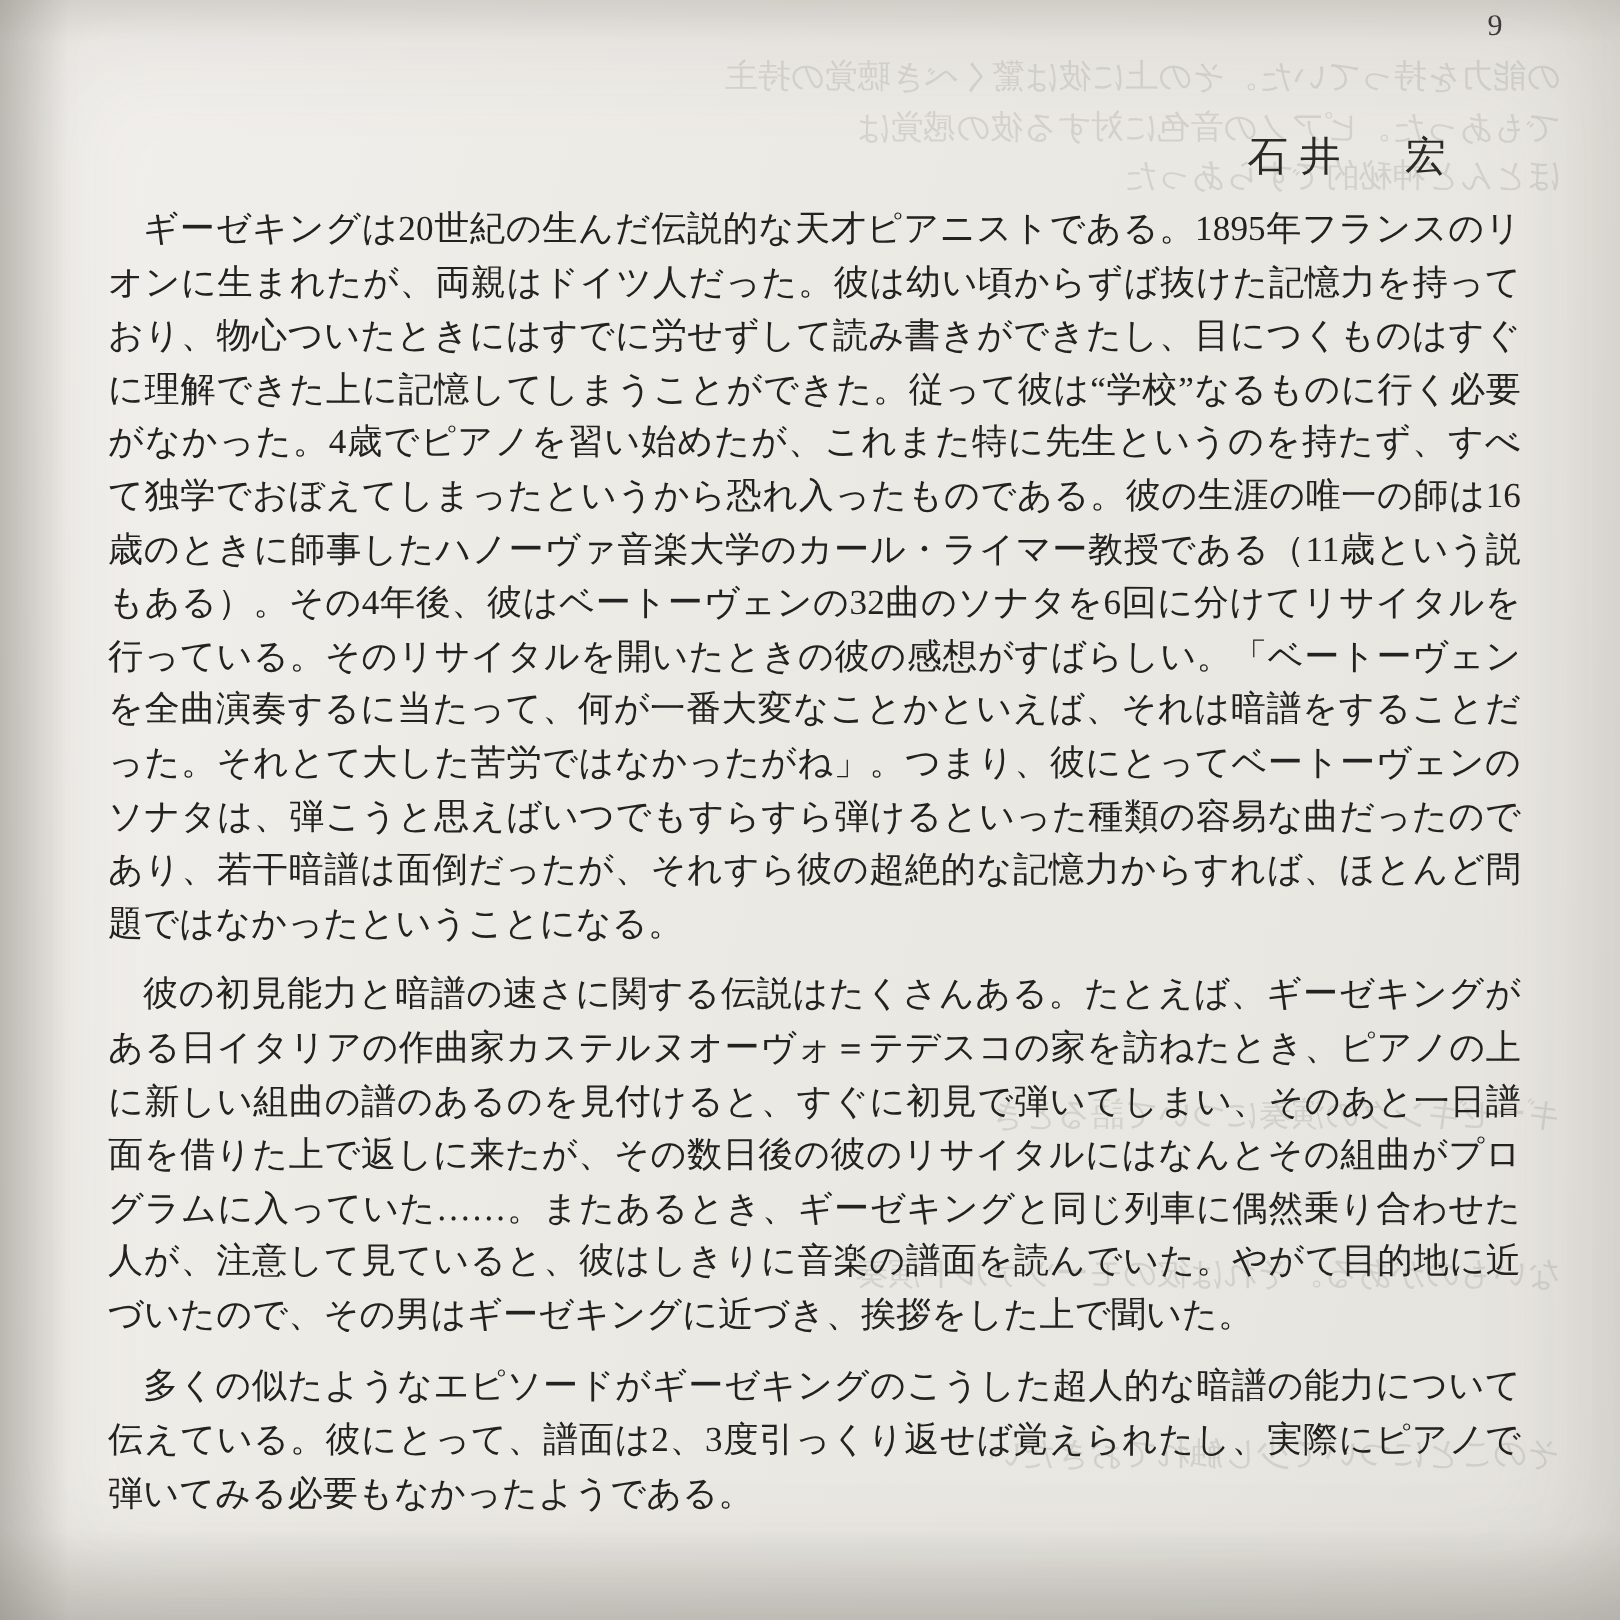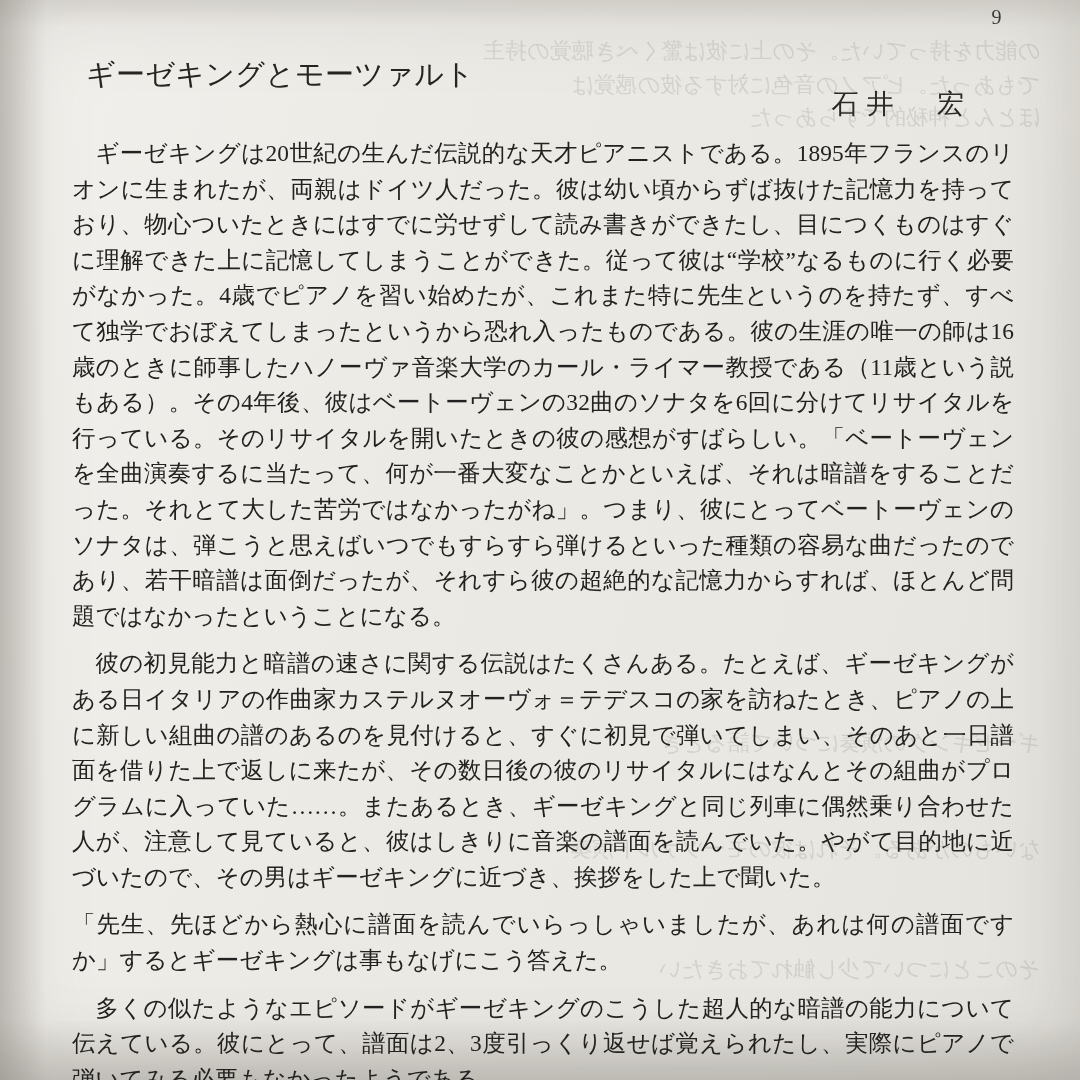--- a/index.html
+++ b/index.html
@@ -125,25 +125,23 @@
 
   <div class="bleed bleed-1">の能力を持っていた。その上に彼は驚くべき聴覚の持主</div>
   <div class="bleed bleed-2">でもあった。ピアノの音色に対する彼の感覚は</div>
   <div class="bleed bleed-3">ほとんど神秘的ですらあった</div>
   <div class="bleed bleed-4">ギーゼキングの演奏について語るとき</div>
   <div class="bleed bleed-5">ないものがある。それは彼のモーツァルト演奏</div>
   <div class="bleed bleed-6">そのことについて少し触れておきたい</div>
 
   <div class="page-number">9</div>
 
-  <h1 class="doc-title">ギーゼキングとモーツァルト</h1>
 
   <div class="author">石井　宏</div>
 
   <div class="body-text">
     <p class="indent">ギーゼキングは20世紀の生んだ伝説的な天才ピアニストである。1895年フランスのリオンに生まれたが、両親はドイツ人だった。彼は幼い頃からずば抜けた記憶力を持っており、物心ついたときにはすでに労せずして読み書きができたし、目につくものはすぐに理解できた上に記憶してしまうことができた。従って彼は“学校”なるものに行く必要がなかった。4歳でピアノを習い始めたが、これまた特に先生というのを持たず、すべて独学でおぼえてしまったというから恐れ入ったものである。彼の生涯の唯一の師は16歳のときに師事したハノーヴァ音楽大学のカール・ライマー教授である（11歳という説もある）。その4年後、彼はベートーヴェンの32曲のソナタを6回に分けてリサイタルを行っている。そのリサイタルを開いたときの彼の感想がすばらしい。「ベートーヴェンを全曲演奏するに当たって、何が一番大変なことかといえば、それは暗譜をすることだった。それとて大した苦労ではなかったがね」。つまり、彼にとってベートーヴェンのソナタは、弾こうと思えばいつでもすらすら弾けるといった種類の容易な曲だったのであり、若干暗譜は面倒だったが、それすら彼の超絶的な記憶力からすれば、ほとんど問題ではなかったということになる。</p>
     <p class="indent">彼の初見能力と暗譜の速さに関する伝説はたくさんある。たとえば、ギーゼキングがある日イタリアの作曲家カステルヌオーヴォ＝テデスコの家を訪ねたとき、ピアノの上に新しい組曲の譜のあるのを見付けると、すぐに初見で弾いてしまい、そのあと一日譜面を借りた上で返しに来たが、その数日後の彼のリサイタルにはなんとその組曲がプログラムに入っていた……。またあるとき、ギーゼキングと同じ列車に偶然乗り合わせた人が、注意して見ていると、彼はしきりに音楽の譜面を読んでいた。やがて目的地に近づいたので、その男はギーゼキングに近づき、挨拶をした上で聞いた。</p>
-    <p>「先生、先ほどから熱心に譜面を読んでいらっしゃいましたが、あれは何の譜面ですか」するとギーゼキングは事もなげにこう答えた。</p>
     <p class="indent">多くの似たようなエピソードがギーゼキングのこうした超人的な暗譜の能力について伝えている。彼にとって、譜面は2、3度引っくり返せば覚えられたし、実際にピアノで弾いてみる必要もなかったようである。</p>
 
   </div>
 
 </div>
 
 </body></html>

